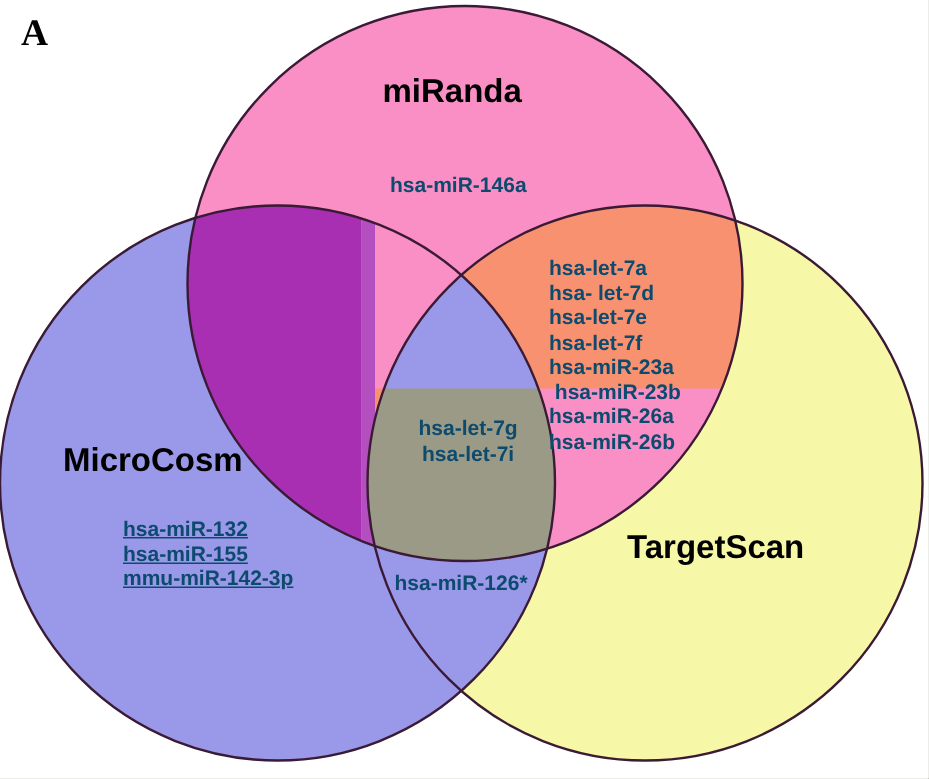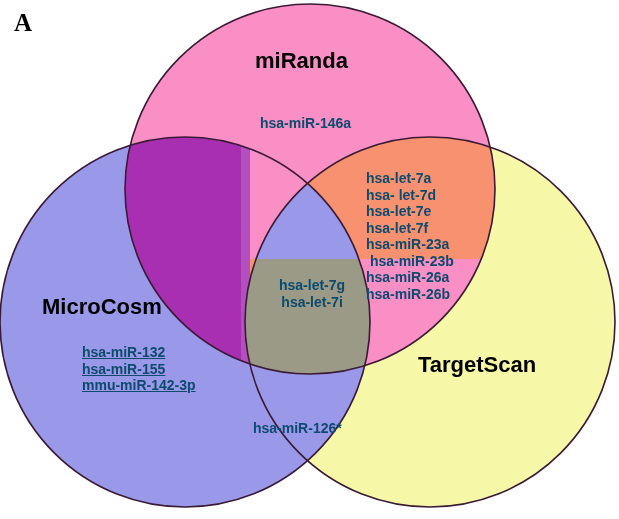--- a/index.html
+++ b/index.html
@@ -52,21 +52,21 @@
     white-space: pre;
   }
   #title-miranda   { left: 255px; top: 48px; }
   #title-microcosm { left: 42px;  top: 294px; }
   #title-targetscan{ left: 401px; top: 352px; margin-left: 17px; }
 
   #members-miranda-only   { left: 260px; top: 115px; }
   #members-microcosm-only { left: 82px;  top: 344px; text-decoration: underline; }
   #members-triple         { left: 366px; top: 170px; }
   #members-miranda-target { left: 279px; top: 277px; text-align: center; }
-  #members-microcosm-target{ left: 253px; top: 380px; margin-top: 40px; }
+  #members-microcosm-target{ left: 263px; top: 380px; }
 </style>
 </head>
 <body>
 
 <div id="figure-root" style="background: rgb(255, 255, 255);">
 
   <svg id="venn-svg" width="619" height="519" viewBox="0 0 619 519">
     <defs>
       <clipPath id="clip-miranda">
         <circle id="cp-miranda" cx="310" cy="189" r="185"></circle>

